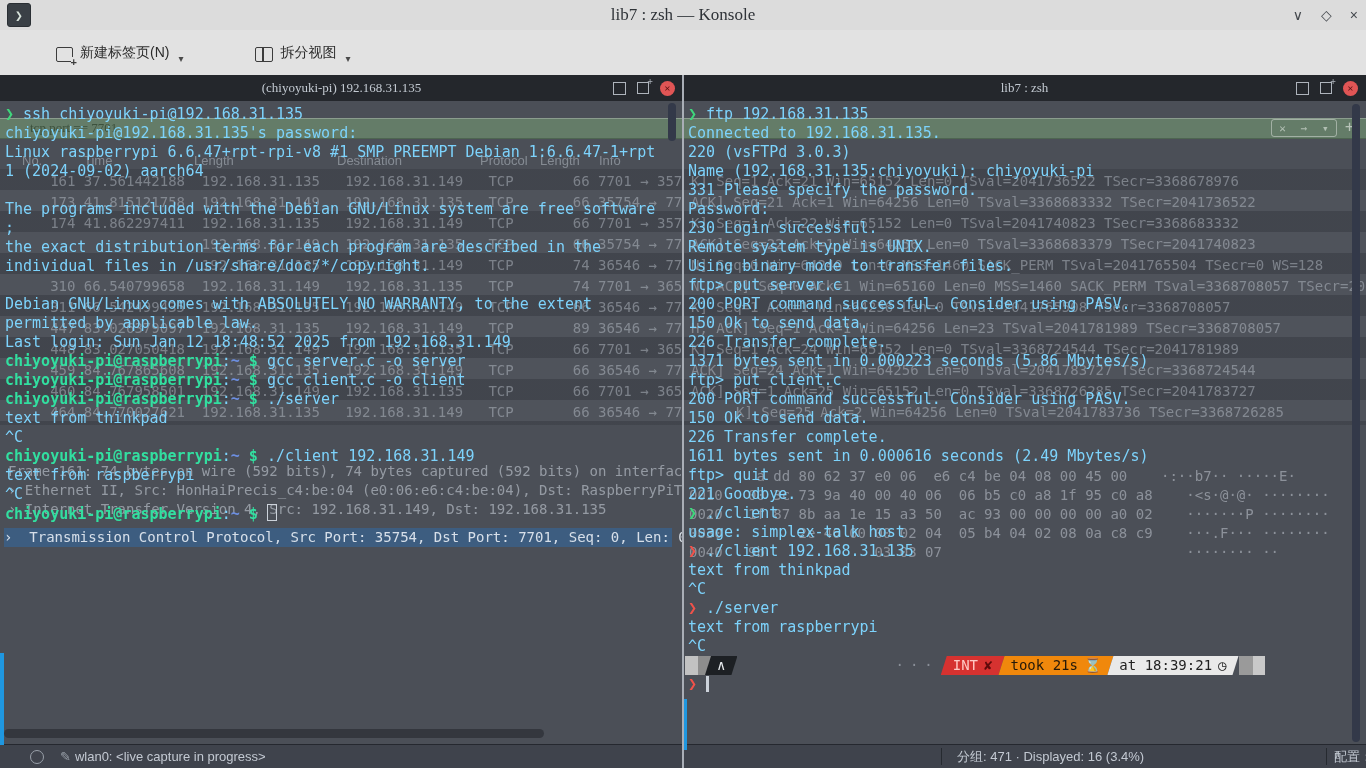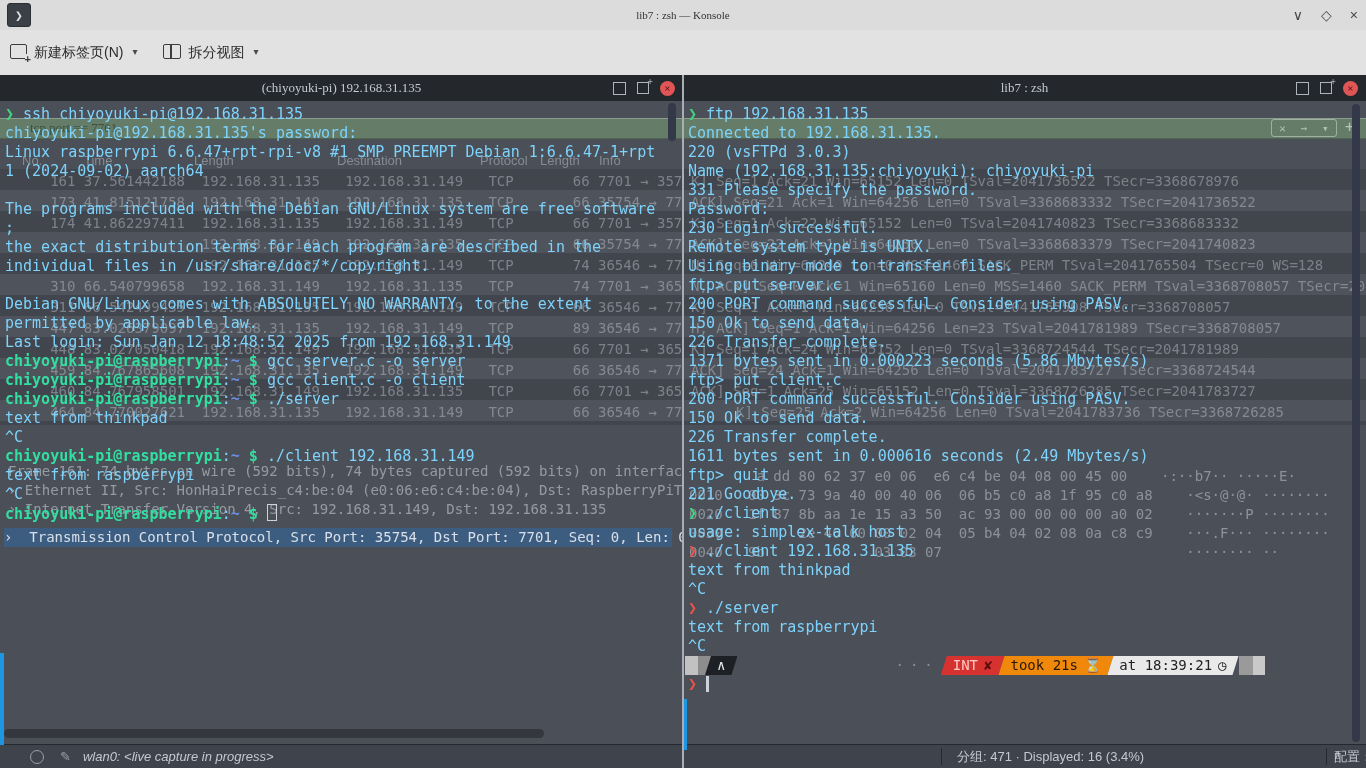--- a/index.html
+++ b/index.html
@@ -4,31 +4,31 @@
 <style>
   html,body{margin:0;padding:0;background:#222;}
   .window{position:relative;width:1366px;height:768px;overflow:hidden;
     font-family:"Liberation Sans","DejaVu Sans",sans-serif;background:#4b4f57;}
   
   .titlebar{position:absolute;top:0;left:0;width:100%;height:30px;background:#dcdcdc;
     border-bottom:1px solid #c4c4c4;display:flex;align-items:center;}
   .app-icon{width:22px;height:22px;margin-left:7px;background:#3a4046;border:1px solid #2a2f34;
     border-radius:3px;color:#d8e4dc;font-family:"DejaVu Sans Mono",monospace;font-size:13px;
     display:flex;align-items:center;justify-content:center;}
-  .win-title{position:absolute;left:0;right:0;text-align:center;color:#2f3338;font-size:11px;
+  .win-title{position:absolute;left:0;right:0;text-align:center;color:#2f3338;font-size:17px;
     font-family:"Liberation Serif","DejaVu Serif",serif;}
   .win-controls{position:absolute;right:8px;top:0;height:30px;display:flex;align-items:center;gap:18px;
     color:#45494e;font-size:14px;}
   .win-controls span{cursor:default;}
   
   .toolbar{position:absolute;top:30px;left:0;width:100%;height:45px;background:#e2e2e2;
     display:flex;align-items:center;font-size:14px;color:#2c2c2c;}
   .tb-left{display:flex;align-items:center;margin-left:10px;gap:26px;}
   .tb-right{position:absolute;right:12px;display:flex;align-items:center;gap:24px;}
-  .tb-item{display:flex;align-items:flex-start;gap:7px;}
+  .tb-item{display:flex;align-items:flex-end;gap:7px;margin-left:46px;}
   .tb-item.disabled{color:#a9a9a9;}
   .caret{font-size:10px;color:#4a4a4a;margin-left:2px;transform:translateY(2px);}
   .ic-newtab{width:15px;height:13px;border:1.6px solid #3c3c3c;border-radius:2px;position:relative;}
   .ic-newtab::after{content:"+";position:absolute;right:-5px;bottom:-7px;font-size:11px;font-weight:bold;color:#3c3c3c;background:#e2e2e2;line-height:1;}
   .ic-split{width:16px;height:13px;border:1.6px solid #3c3c3c;border-radius:2px;position:relative;}
   .ic-split::after{content:"";position:absolute;left:6px;top:0;width:2px;height:100%;background:#3c3c3c;}
   .ic-copy{width:11px;height:13px;border:1.5px solid #b0b0b0;border-radius:1px;position:relative;background:#e2e2e2;}
   .ic-copy::before{content:"";position:absolute;left:3px;top:-4px;width:11px;height:13px;border:1.5px solid #b0b0b0;border-radius:1px;z-index:-1;}
   .ic-paste{width:12px;height:14px;border:1.6px solid #333;border-radius:2px;position:relative;}
   .ic-paste::before{content:"";position:absolute;left:2px;top:-3px;width:6px;height:3px;background:#333;}
@@ -90,21 +90,21 @@
   .pl.flat{clip-path:none;padding:0 3px;margin-left:0;}
   .pl-gap{display:flex;align-items:center;color:#8a8f98;letter-spacing:6px;padding:0 8px;margin-left:-4px;}
   .folder{width:12px;height:9px;background:#eaf4fb;border-radius:1px;position:relative;display:inline-block;}
   .folder::before{content:"";position:absolute;top:-3px;left:0;width:6px;height:3px;background:#eaf4fb;border-radius:1px 1px 0 0;}
   
   .statusbar{position:absolute;left:0;bottom:0;width:1366px;height:23px;background:#3f434c;z-index:2;
     border-top:1px solid rgba(20,23,28,.6);display:flex;align-items:center;color:#c3c9d2;font-size:13px;}
   .sb-sep{position:absolute;top:3px;width:1px;height:17px;background:rgba(18,21,26,.55);}
   .ic-dot{width:12px;height:12px;border:1.6px solid #99a0a9;border-radius:50%;margin-left:30px;}
   .ic-pencil{margin-left:16px;color:#99a0a9;font-size:13px;}
-  .sb-left{margin-left:12px;font-style:italic;}
+  .sb-left{margin-left:4px;}
   .sb-center{position:absolute;left:957px;}
   .sb-right{position:absolute;left:1334px;white-space:nowrap;}
   .divider{position:absolute;top:0;left:682px;width:2px;height:693px;background:#a9aeb6;z-index:6;}
 </style>
 </head>
 <body>
 
 <div class="window">
 
   <div class="titlebar">

